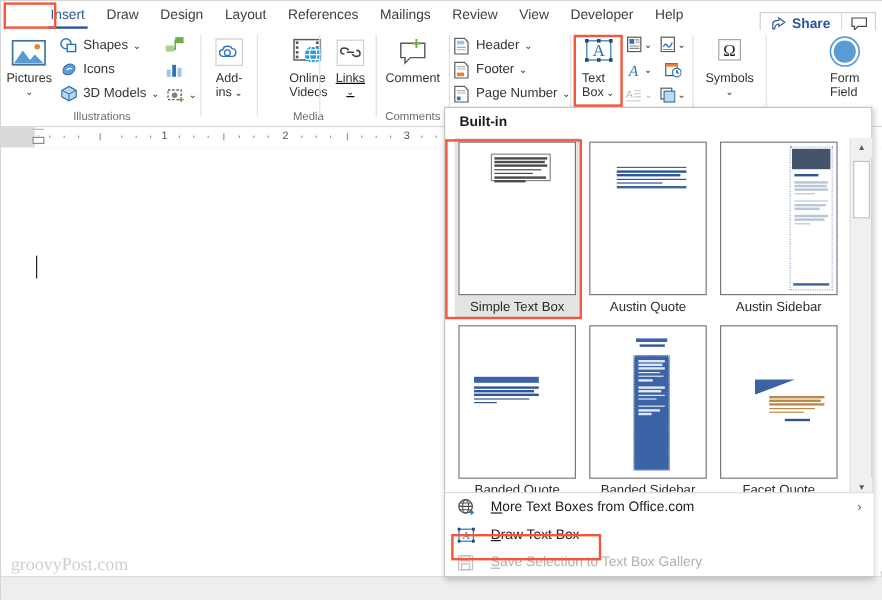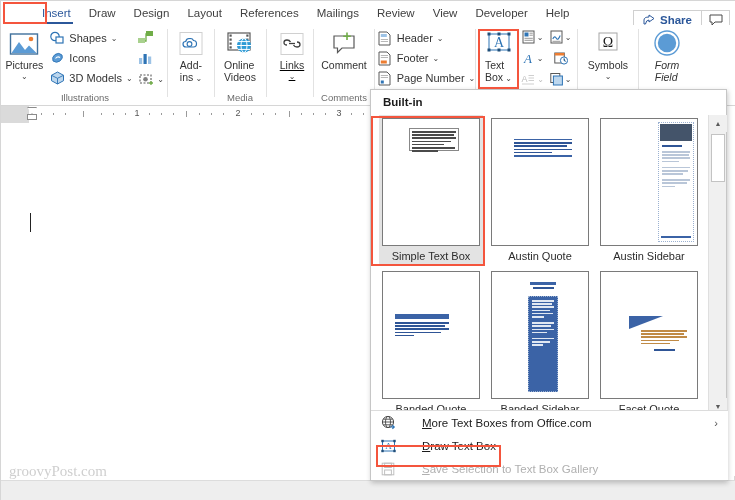--- a/index.html
+++ b/index.html
@@ -191,21 +191,21 @@
 
   .facet { position:absolute; left:28px; top:44px; width:58px; }
   .facet-tri { width:34px; height:13px; background:#3b63a6; clip-path: polygon(0 0, 100% 0, 0 100%); }
 
   
   .dd-menu {
     position: absolute; left: 0; bottom: 0; width: 357px; border-top: 1px solid #dcdcdc;
     background: #fff;
   }
   .dd-item {
-    display: flex; align-items: center; height: 23px; padding: 0 8px; gap: 25px;
+    display: flex; align-items: center; height: 23px; padding: 0 8px; gap: 12px;
     font-size: 11.5px; color: #1b1b1b; cursor: default; position: relative;
   }
   .dd-item.disabled { color: #b0b0b0; }
   .dd-item .mi { width: 18px; height:18px; display:flex; align-items:center; justify-content:center; }
   .dd-item .arrow { position: absolute; right: 10px; font-size: 11px; color:#555; }
   .u { text-decoration: underline; }
   .item-highlight {
     position:absolute; border: 2px solid #f4553d; pointer-events:none; z-index: 45;
   }
 
@@ -356,21 +356,21 @@
           <div class="bl">
             <span>Add-</span><br>
             <span>ins</span><span class="chev"> ⌄</span>
           </div>
         </div>
       </div>
       <div class="rgroup-label"></div>
     </div>
     <div class="gsep" style="left:213px;"></div>
 
-    <div class="rgroup" style="left:215px; width:48px;">
+    <div class="rgroup" style="left:232px; width:48px;">
       <div class="rgroup-body">
         <div class="bigbtn">
           <div class="bi">
             <svg width="30" height="26" viewBox="0 0 30 26">
               <rect x="3" y="2" width="22" height="17" fill="#fff" stroke="#595959" stroke-width="1.2"></rect>
               <g fill="#595959">
                 <rect x="4.5" y="3.5" width="2.2" height="2.2"></rect>
                   <rect x="4.5" y="7.5" width="2.2" height="2.2"></rect>
                 <rect x="4.5" y="11.5" width="2.2" height="2.2"></rect>
                   <rect x="4.5" y="15.3" width="2.2" height="2.2"></rect>
@@ -556,21 +556,21 @@
             </svg>
           </div>
           <div class="bl">Symbols</div>
           <div class="caretline">⌄</div>
         </div>
       </div>
       <div class="rgroup-label"></div>
     </div>
     <div class="gsep" style="left:637px;"></div>
 
-    <div class="rgroup" style="left:639px; width:54px;font-style:italic;">
+    <div class="rgroup" style="left:676px; width:54px;">
       <div class="rgroup-body">
         <div class="bigbtn" style="width:52px">
           <div class="bi">
             <svg width="30" height="28" viewBox="0 0 30 28">
               <circle cx="15" cy="13" r="12" fill="none" stroke="#5b9bd5" stroke-width="1.4"></circle>
               <circle cx="15" cy="13" r="9.2" fill="#5b9bd5"></circle>
             </svg>
           </div>
           <div class="bl">
             <span>Form</span><br>

